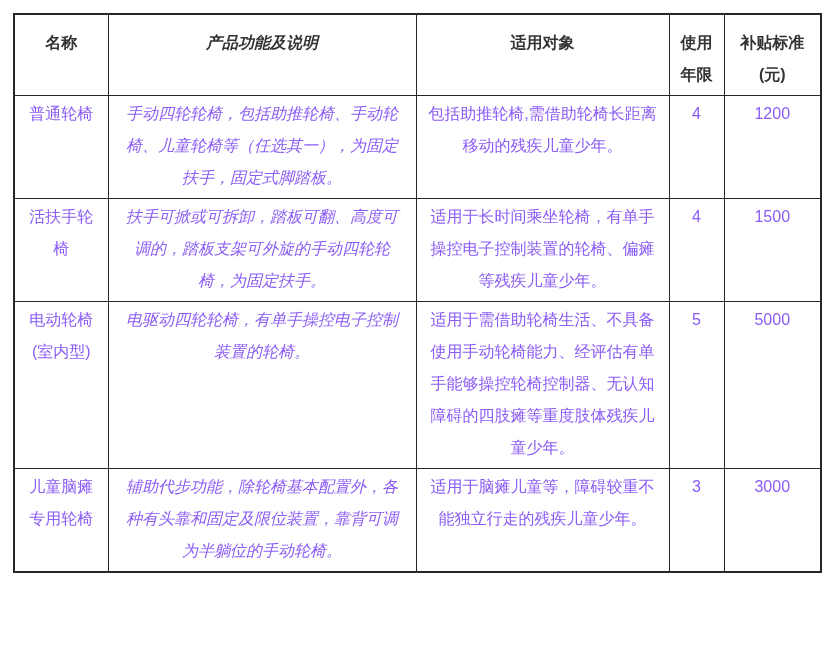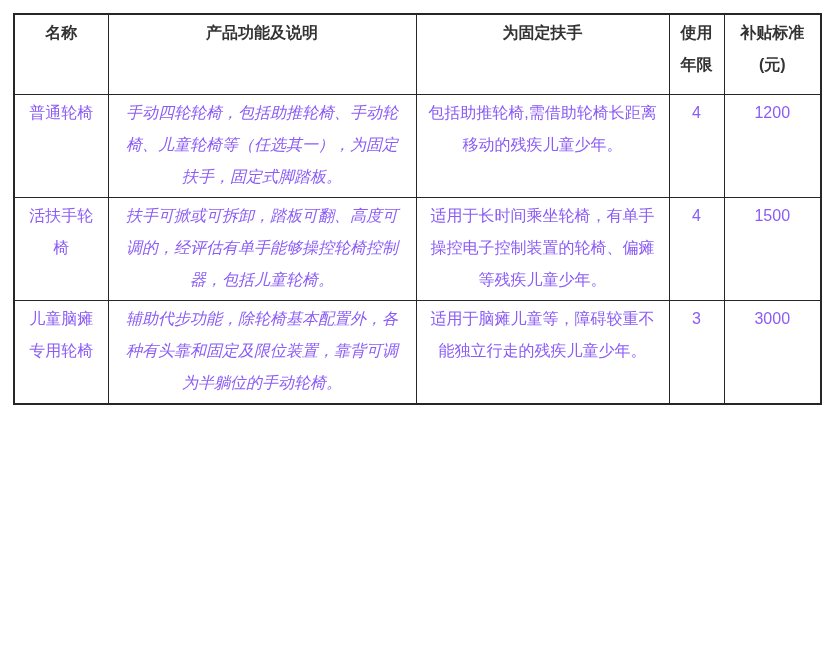--- a/index.html
+++ b/index.html
@@ -38,29 +38,29 @@
     text-align: center;
     font-size: 16px;
     line-height: 32px;
     color: #8b5cf6;
     font-weight: normal;
     overflow: hidden;
   }
   table.subsidy th {
     font-weight: bold;
     color: #333333;
-    padding: 2px 4px 4px;
+    padding: 12px 4px 4px;
   }
   
   td.cell-name    { padding: 2px 8px 4px; }
   td.cell-func    { padding: 2px 14px 4px; font-style: italic; }
   td.cell-target  { padding: 2px 8px 4px; }
   td.cell-years   { padding: 2px 4px 4px; }
   td.cell-subsidy { padding: 2px 6px 4px; }
-  th.h-func       { padding-left: 14px; padding-right: 14px; }
+  th.h-func       { padding-left: 14px; padding-right: 14px; font-style: italic; }
   th.h-subsidy    { padding-left: 6px; padding-right: 6px; }
 
   tr.h-header { height: 80px; }
   tr.h-r1 { height: 98px; }
   tr.h-r2 { height: 97px; }
   tr.h-r3 { height: 100px; }
   tr.h-r4 { height: 158px; }
   tr.h-r5 { height: 97px; }
 </style>
 </head>
@@ -72,39 +72,46 @@
       <col class="c-name">
       <col class="c-func">
       <col class="c-target">
       <col class="c-years">
       <col class="c-subsidy">
     </colgroup>
     <thead>
       <tr class="h-header">
         <th>名称</th>
         <th class="h-func">产品功能及说明</th>
-        <th>为固定扶手</th>
+        <th>适用对象</th>
         <th>使用年限</th>
         <th class="h-subsidy">补贴标准(元)</th>
       </tr>
     </thead>
     <tbody>
       <tr class="h-r1">
         <td class="cell-name">普通轮椅</td>
         <td class="cell-func">手动四轮轮椅，包括助推轮椅、手动轮椅、儿童轮椅等（任选其一），为固定扶手，固定式脚踏板。</td>
         <td class="cell-target">包括助推轮椅,需借助轮椅长距离移动的残疾儿童少年。</td>
         <td class="cell-years">4</td>
         <td class="cell-subsidy">1200</td>
       </tr>
       <tr class="h-r2">
         <td class="cell-name">活扶手轮椅</td>
-        <td class="cell-func">扶手可掀或可拆卸，踏板可翻、高度可调的，经评估有单手能够操控轮椅控制器，包括儿童轮椅。</td>
+        <td class="cell-func">扶手可掀或可拆卸，踏板可翻、高度可调的，踏板支架可外旋的手动四轮轮椅，为固定扶手。</td>
         <td class="cell-target">适用于长时间乘坐轮椅，有单手操控电子控制装置的轮椅、偏瘫等残疾儿童少年。</td>
         <td class="cell-years">4</td>
         <td class="cell-subsidy">1500</td>
+      </tr>
+      <tr class="h-r4">
+        <td class="cell-name">电动轮椅(室内型)</td>
+        <td class="cell-func">电驱动四轮轮椅，有单手操控电子控制装置的轮椅。</td>
+        <td class="cell-target">适用于需借助轮椅生活、不具备使用手动轮椅能力、经评估有单手能够操控轮椅控制器、无认知障碍的四肢瘫等重度肢体残疾儿童少年。</td>
+        <td class="cell-years">5</td>
+        <td class="cell-subsidy">5000</td>
       </tr>
       <tr class="h-r5">
         <td class="cell-name">儿童脑瘫专用轮椅</td>
         <td class="cell-func">辅助代步功能，除轮椅基本配置外，各种有头靠和固定及限位装置，靠背可调为半躺位的手动轮椅。</td>
         <td class="cell-target">适用于脑瘫儿童等，障碍较重不能独立行走的残疾儿童少年。</td>
         <td class="cell-years">3</td>
         <td class="cell-subsidy">3000</td>
       </tr>
     </tbody>
   </table>

